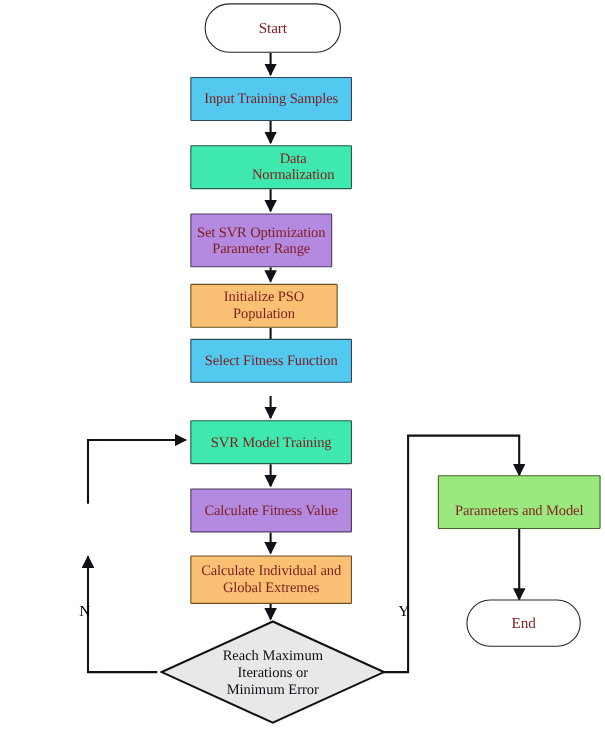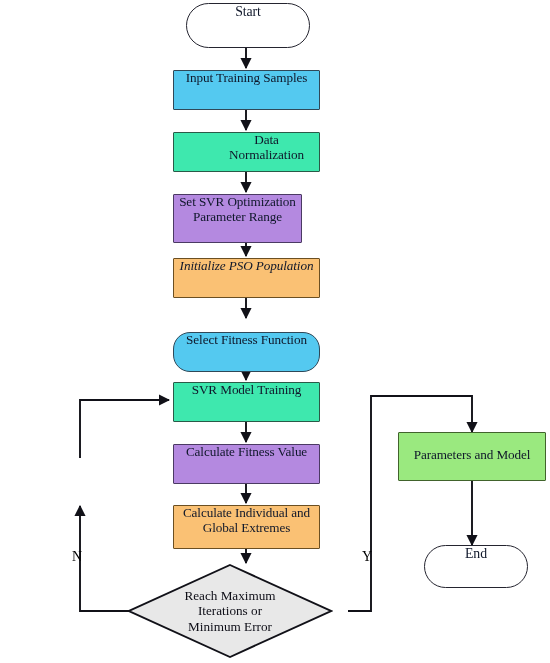--- a/index.html
+++ b/index.html
@@ -24,27 +24,28 @@
     left: 0;
     top: 0;
     width: 550px;
     height: 663px;
     pointer-events: none;
   }
   .node {
     position: absolute;
     box-sizing: border-box;
     display: flex;
+    align-items: center;
     justify-content: center;
     text-align: center;
     border: 1.6px solid #1d1d2b;
     font-size: 13.2px;
     line-height: 1.12;
     letter-spacing: -0.1px;
-    color: #0f172a;
+    color: #7f1d1d;
     z-index: 2;
   }
   .node .lbl { display: block; padding: 0 4px; }
   .terminator {
     border-radius: 999px;
     background: #ffffff;
     border: 1.7px solid #24242f;
     font-size: 13.8px;
   }
   .rect { border-radius: 1px; }
@@ -135,25 +136,25 @@
     <span class="lbl">Data Normalization</span>
   </div>
 
   <div class="node rect purple" style="left:173px; top:194px; width:129px; height:49px;">
     <span class="lbl">
       <span>Set SVR Optimization</span><br>
       <span>Parameter Range</span>
     </span>
   </div>
 
-  <div class="node rect orange" style="left:173px; top:258px; width:147px; height:40px;font-style:italic;">
+  <div class="node rect orange" style="left:173px; top:258px; width:134px; height:40px;">
     <span class="lbl">Initialize PSO Population</span>
   </div>
 
-  <div class="node rect blue" style="left:173px; top:332px; width:147px; height:40px;border-radius:17px;">
+  <div class="node rect blue" style="left:173px; top:308px; width:147px; height:40px;">
     <span class="lbl">Select Fitness Function</span>
   </div>
 
   <div class="node rect spring" style="left:173px; top:382px; width:147px; height:40px;">
     <span class="lbl">SVR Model Training</span>
   </div>
 
   <div class="node rect purple" style="left:173px; top:444px; width:147px; height:40px;">
     <span class="lbl">Calculate Fitness Value</span>
   </div>
@@ -170,21 +171,21 @@
     <span class="lbl">
       <br>
       <span>Parameters and Model</span>
     </span>
   </div>
 
   <div class="node terminator" style="left:424px; top:545px; width:104px; height:43px;">
     <span class="lbl">End</span>
   </div>
 
-  <div class="diamond-wrap" style="left:127px; top:563px; width:206px; height:96px;">
+  <div class="diamond-wrap" style="left:145px; top:563px; width:206px; height:96px;">
     <svg width="206" height="96" viewBox="0 0 206 96" xmlns="http://www.w3.org/2000/svg">
       <polygon points="103,2 204,48 103,94 2,48" fill="#e8e8e8" stroke="#111118" stroke-width="1.9"></polygon>
     </svg>
     <div class="diamond-label">
       <div>
         <span>Reach Maximum</span><br>
         <span>Iterations or</span><br>
         <span>Minimum Error</span>
       </div>
     </div>

